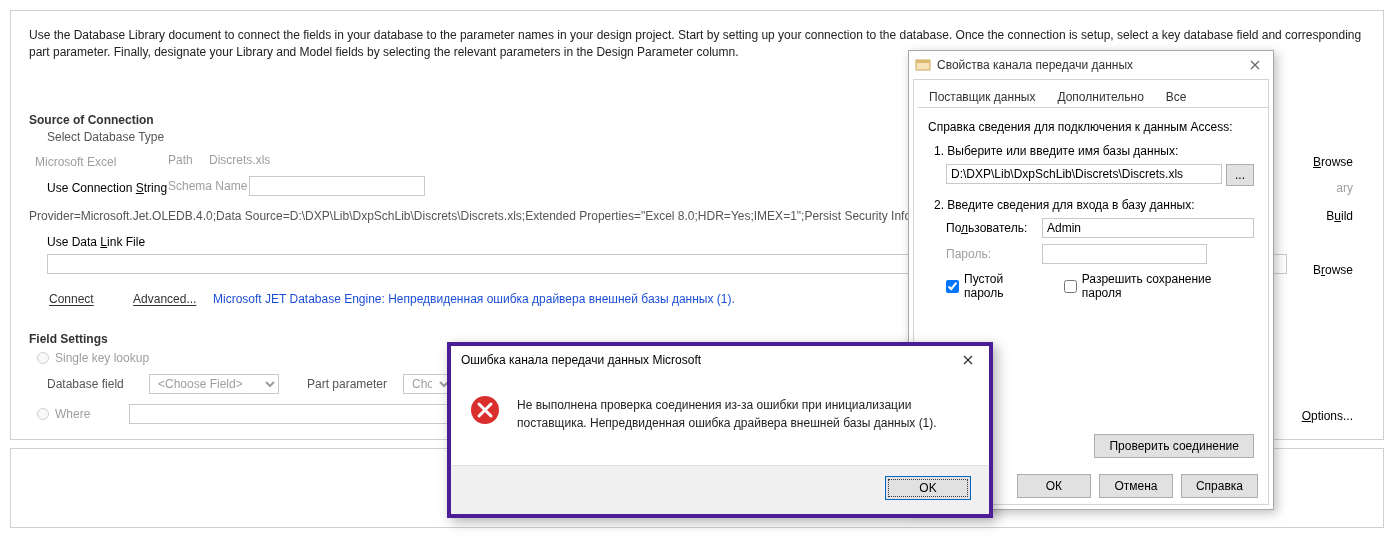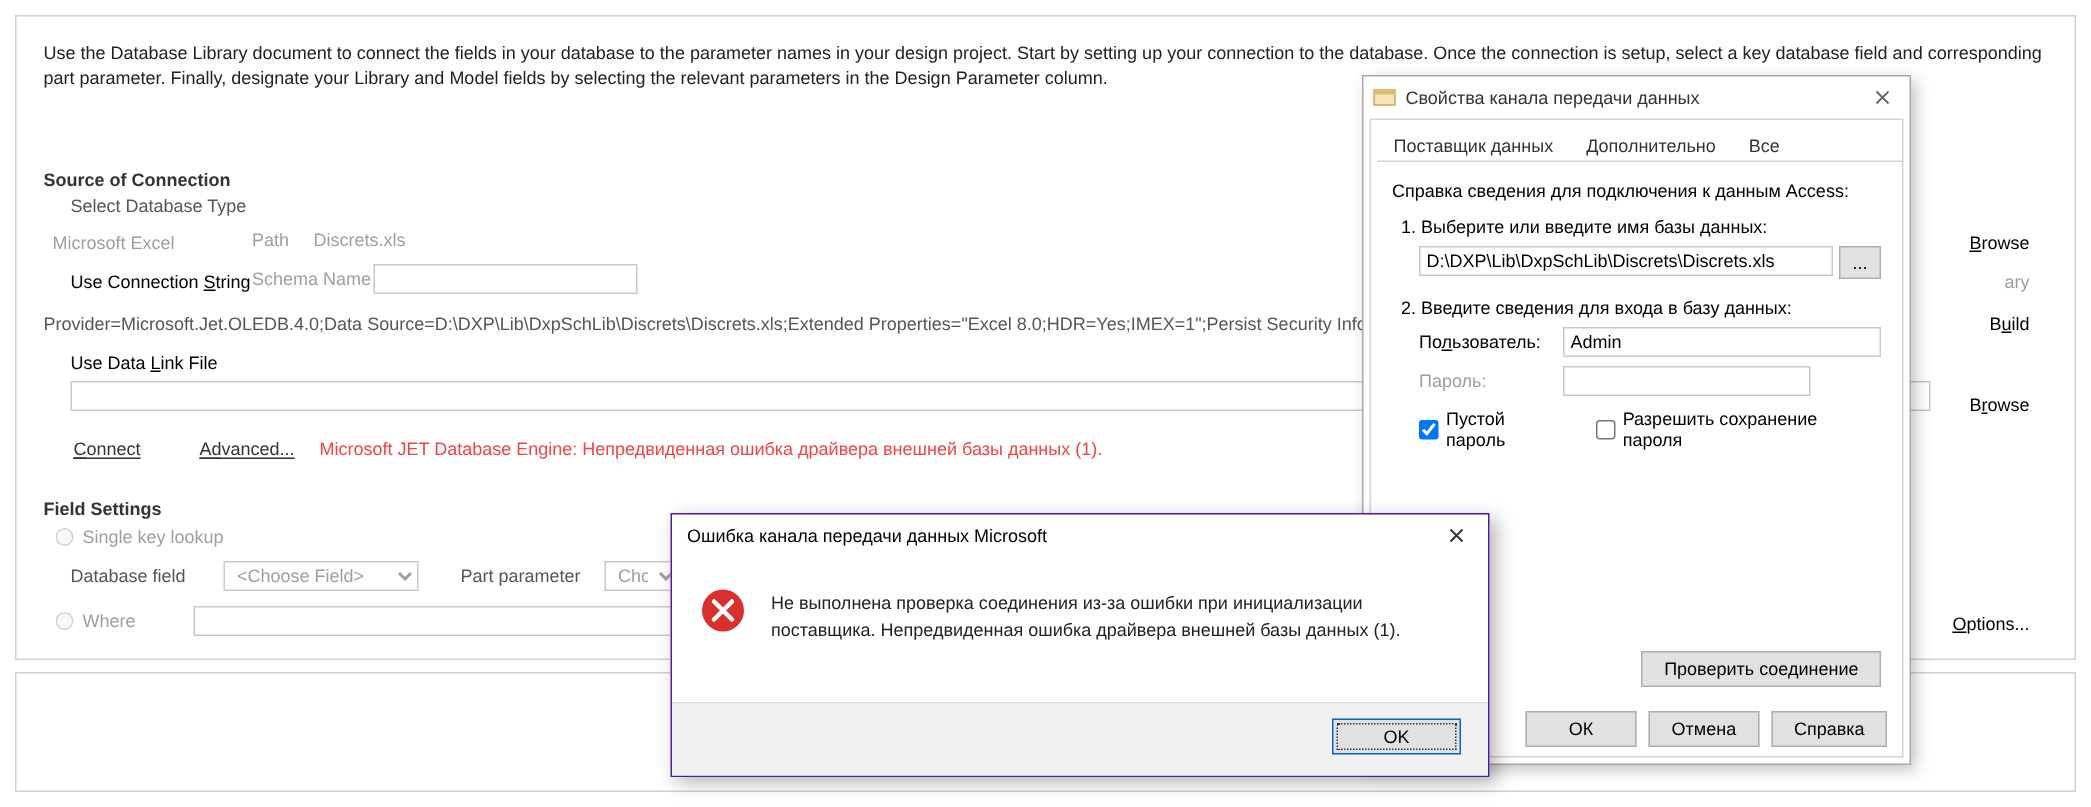--- a/index.html
+++ b/index.html
@@ -11,21 +11,21 @@
     .intro-text { padding: 16px 18px 10px 18px; line-height: 1.45; color: #222; }
     
     .section-label { position: absolute; font-weight: 600; color: #333; }
     
     .field-label { color: #555; }
     .field-label.dim { color: #9e9e9e; }
     
     .underline-link { text-decoration: underline; text-underline-offset: 2px; color: #333; cursor: pointer; }
     .underline-link::first-letter { text-decoration: underline; }
     
-    .error-text { color: #ef4444; }
+    .error-text { color: #1d4ed8; }
     
     input[type="text"].flat { border: 1px solid #c9c9c9; background: #fff; padding: 2px 4px; height: 20px; }
     input[type="text"].flat:disabled { background: #fff; color: #9e9e9e; }
     
     select { border: 1px solid #c9c9c9; background: #fff; height: 20px; padding: 0 4px; color: #9e9e9e; }
     
     .radio { display: inline-flex; align-items: center; gap: 6px; }
     .radio input { width: 12px; height: 12px; }
     
     
@@ -52,21 +52,21 @@
     .tab-body .checkbox-row { display: flex; align-items: center; gap: 18px; margin: 8px 0 0 18px; }
     .tab-body .checkbox-row label { display: inline-flex; align-items: center; gap: 5px; }
     
     .btn { border: 1px solid #adadad; background: #e1e1e1; padding: 4px 14px; cursor: pointer; min-width: 74px; text-align: center; }
     .btn.focus { border: 1px solid #0066cc; outline: 1px dotted #333; outline-offset: -4px; }
     
     .test-row { display: flex; justify-content: flex-end; padding: 0 14px 10px 0; }
     .dialog-btn-row { display: flex; justify-content: flex-end; gap: 8px; padding: 6px 10px 6px 0; border-top: 0; margin-top: auto; }
     
     
-    .msgbox { position: absolute; left: 447px; top: 342px; width: 546px; height: 176px; background: #fff; border: 1px solid #4c1d95; box-shadow: 4px 4px 12px rgba(0,0,0,0.3); display: flex; flex-direction: column; }
+    .msgbox { position: absolute; left: 447px; top: 342px; width: 546px; height: 176px; background: #fff; border: 4px solid #4c1d95; box-shadow: 4px 4px 12px rgba(0,0,0,0.3); display: flex; flex-direction: column; }
     .msgbox .titlebar { height: 28px; display: flex; align-items: center; justify-content: space-between; padding: 0 4px 0 10px; }
     .msgbox .titlebar .close { width: 34px; height: 22px; display: flex; align-items: center; justify-content: center; cursor: pointer; color: #333; }
     .msgbox .body { flex: 1; display: flex; padding: 20px 18px; gap: 16px; }
     .msgbox .erricon { width: 32px; height: 32px; flex-shrink: 0; }
     .msgbox .msg { line-height: 1.5; color: #222; padding-top: 2px; }
     .msgbox .btnrow { display: flex; justify-content: flex-end; padding: 10px 18px 14px 0; background: #f0f0f0; border-top: 1px solid #dfdfdf; }
     .msgbox .btnrow .btn { min-width: 86px; margin-left: 40px; }
     
     .right-links { position: absolute; right: 30px; font-size: 12px; }
     

